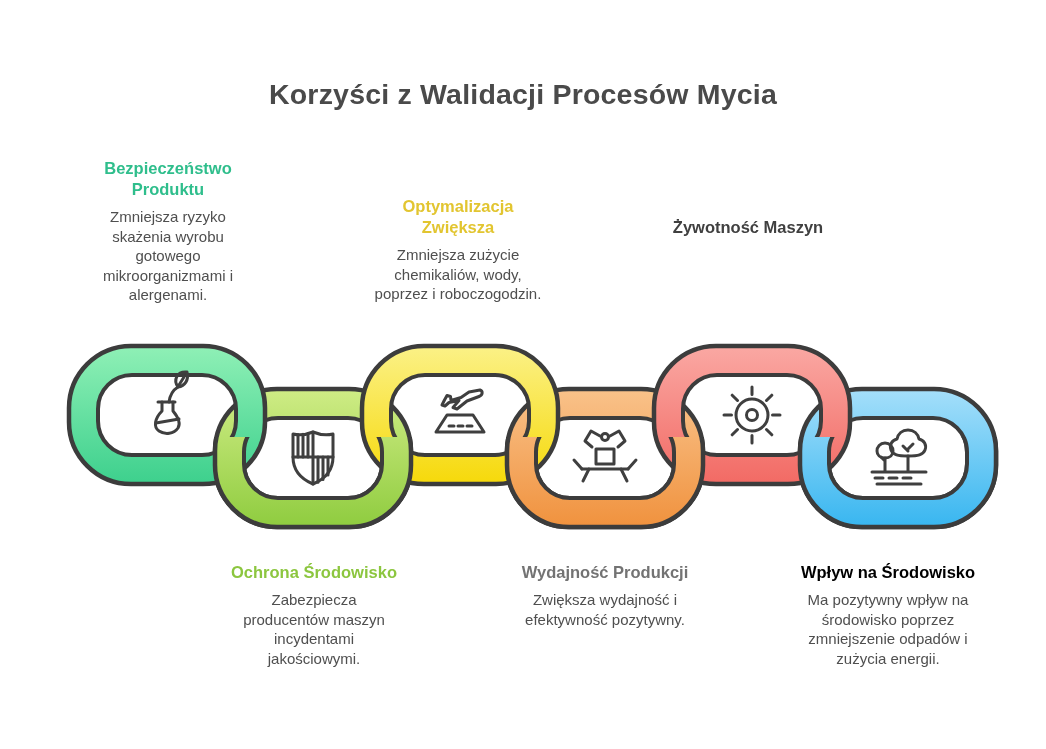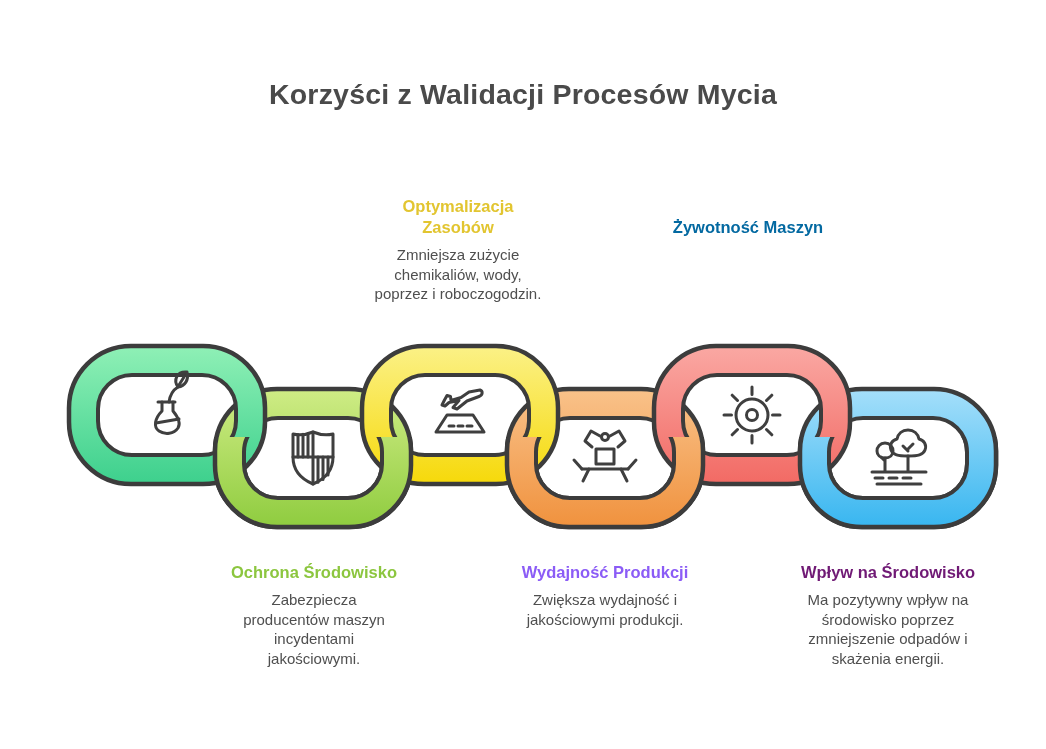--- a/index.html
+++ b/index.html
@@ -24,29 +24,38 @@
     fill:none;stroke:#3f3f3f;stroke-width:3;stroke-linecap:round;stroke-linejoin:round;
   }
 </style>
 </head>
 <body>
 
 <div class="page">
 
   <h1 class="title" style="color: rgb(74, 74, 74);">Korzyści z Walidacji Procesów Mycia</h1>
 
+  <div class="benefit" style="left:168px;top:158px;width:240px">
+    <h2 style="color: rgb(47, 190, 140);">Bezpieczeństwo
+Produktu</h2>
+    <div class="body">Zmniejsza ryzyko
+skażenia wyrobu
+gotowego
+mikroorganizmami i
+alergenami.</div>
+  </div>
   <div class="benefit" style="left:458px;top:196px;width:240px">
     <h2 style="color: rgb(226, 197, 48);">Optymalizacja
-Zasobów</h2>
+Zwiększa</h2>
     <div class="body">Zmniejsza zużycie
 chemikaliów, wody,
 poprzez i roboczogodzin.</div>
   </div>
   <div class="benefit" style="left:748px;top:217px;width:250px">
-    <h2 style="color: #0369a1;">Żywotność Maszyn</h2>
+    <h2 style="color: #404040;">Żywotność Maszyn</h2>
   </div>
 
   <svg class="chain" width="1046" height="220" viewBox="0 0 1046 220">
     <defs>
       <linearGradient id="g0" gradientUnits="userSpaceOnUse" x1="0" y1="8" x2="0" y2="146">
         <stop offset="0" stop-color="#8ff0b6"></stop>
         <stop offset="1" stop-color="#3dd08d"></stop>
       </linearGradient>
       <linearGradient id="g1" gradientUnits="userSpaceOnUse" x1="0" y1="51" x2="0" y2="189">
         <stop offset="0" stop-color="#cfec85"></stop>
@@ -165,25 +174,25 @@
   </svg>
 
   <div class="benefit" style="left:314px;top:562px;width:220px">
     <h2 style="color: rgb(140, 198, 63);">Ochrona Środowisko</h2>
     <div class="body">Zabezpiecza
 producentów maszyn
 incydentami
 jakościowymi.</div>
   </div>
   <div class="benefit" style="left:605px;top:562px;width:220px">
-    <h2 style="color: #8b5cf6;">Wydajność Produkcji</h2>
+    <h2 style="color: #737373;">Wydajność Produkcji</h2>
     <div class="body">Zwiększa wydajność i
-jakościowymi produkcji.</div>
+efektywność pozytywny.</div>
   </div>
   <div class="benefit" style="left:888px;top:562px;width:250px">
-    <h2 style="color: #701a75;">Wpływ na Środowisko</h2>
+    <h2 style="color: #000000;">Wpływ na Środowisko</h2>
     <div class="body">Ma pozytywny wpływ na
 środowisko poprzez
 zmniejszenie odpadów i
-skażenia energii.</div>
+zużycia energii.</div>
   </div>
 
 </div>
 
 </body></html>

